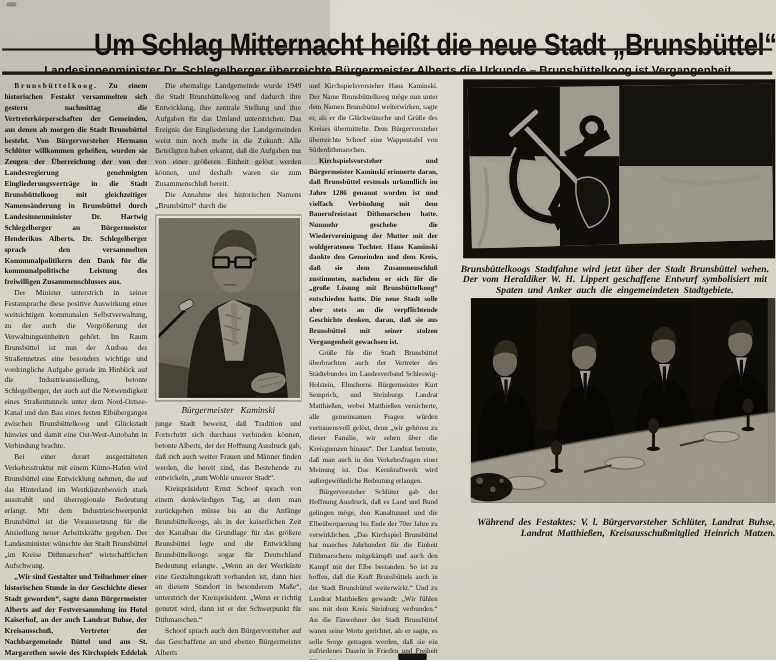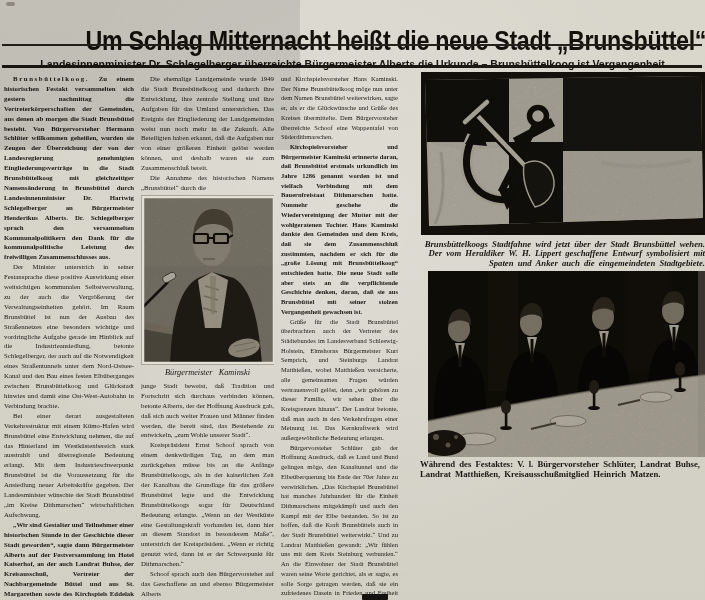--- a/index.html
+++ b/index.html
@@ -39,25 +39,25 @@
   .lead{font-weight:bold;letter-spacing:1.6px;}
 
   
   figure{margin:0;}
   .portrait-fig{margin:2px 0 2px 0;}
   .photo{display:block;width:100%;}
   .portrait-fig .photo{height:168px;border:1px solid #a9a499;background:#8d887b;}
   .portrait-fig figcaption{font-style:italic;text-align:center;font-size:8.3px;line-height:10px;
     word-spacing:4px;margin:3px 0 3px 0;color:#1b1813;}
   .flag-photo{position:absolute;left:421px;top:72px;width:284px;height:163px;}
-  .flag-caption{position:absolute;left:413px;top:240px;width:292px;text-align:right;
+  .flag-caption{position:absolute;left:413px;top:240px;width:292px;text-align:center;
     font-weight:bold;font-style:italic;font-size:8.7px;line-height:9.4px;word-spacing:2px;color:#1b1813;}
   .banquet-photo{position:absolute;left:428px;top:271px;width:277px;height:186px;}
-  .banquet-caption{position:absolute;left:420px;top:459px;width:285px;text-align:left;
-    font-weight:bold;font-size:8.7px;line-height:10px;word-spacing:2px;color:#1b1813;}
+  .banquet-caption{position:absolute;left:420px;top:469px;width:285px;text-align:right;
+    font-weight:bold;font-style:italic;font-size:8.7px;line-height:10px;word-spacing:2px;color:#1b1813;}
   .photo svg{display:block;width:100%;height:100%;}
 
   .fragment-mark{position:absolute;left:362px;top:594px;width:26px;height:6px;background:#15130f;border-radius:1px;}
   .speck{position:absolute;left:6px;top:2px;width:9px;height:4px;background:#6d685e;opacity:.55;border-radius:2px;}
 </style>
 </head>
 <body>
 
 <div class="page">
 

